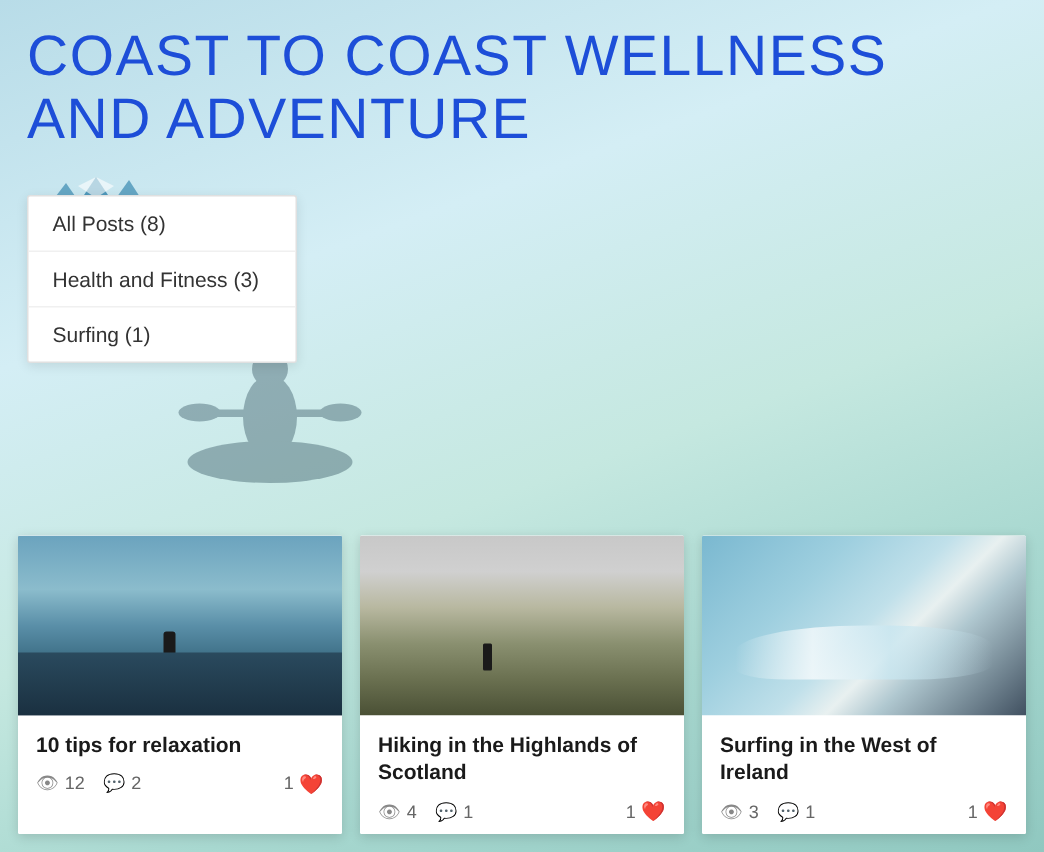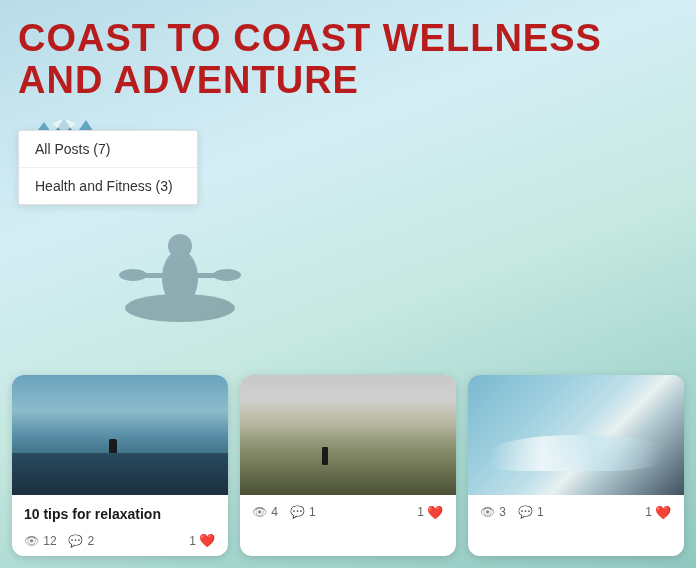--- a/index.html
+++ b/index.html
@@ -32,23 +32,23 @@
     }
 
     .header-area {
       position: relative;
       z-index: 10;
       padding: 18px 18px 0 18px;
     }
 
     .site-title {
       font-size: 38px;
-      font-weight: 700;
+      font-weight: 400;
       text-transform: uppercase;
-      color: #b91c1c;
+      color: #1d4ed8;
       letter-spacing: 1px;
       line-height: 1.1;
       display: flex;
       flex-wrap: wrap;
       align-items: flex-end;
       gap: 8px;
     }
 
     .title-text {
       display: inline;
@@ -92,21 +92,21 @@
       right: 0;
       display: flex;
       gap: 12px;
       padding: 0 12px 12px 12px;
       z-index: 10;
     }
 
     .card {
       flex: 1;
       background: white;
-      border-radius: 12px;
+      border-radius: 1px;
       overflow: hidden;
       box-shadow: 0 2px 8px rgba(0,0,0,0.15);
     }
 
     .card-image {
       width: 100%;
       height: 120px;
       overflow: hidden;
     }
 
@@ -254,22 +254,23 @@
         <polygon points="20,38 40,8 60,38" fill="#3a8ab0" opacity="0.85"></polygon>
         <polygon points="0,38 20,12 38,38" fill="#3a8ab0" opacity="0.7"></polygon>
         <polygon points="42,38 62,10 80,38" fill="#3a8ab0" opacity="0.7"></polygon>
         <polygon points="28,14 40,8 52,14 40,22" fill="white" opacity="0.6"></polygon>
       </svg>
     </span>
   </div>
 </div>
 
 <div class="nav-dropdown">
-  <div class="nav-item">All Posts (7)</div>
+  <div class="nav-item">All Posts (8)</div>
   <div class="nav-item">Health and Fitness (3)</div>
+  <div class="nav-item">Surfing (1)</div>
 </div>
 
 <div class="cards-area">
 
   <div class="card">
     <div class="card-image">
       <div class="card-img-1"></div>
     </div>
     <div class="card-body">
       <div class="card-title">10 tips for relaxation</div>
@@ -290,20 +291,21 @@
         </div>
       </div>
     </div>
   </div>
 
   <div class="card">
     <div class="card-image">
       <div class="card-img-2"></div>
     </div>
     <div class="card-body">
+      <div class="card-title">Hiking in the Highlands of Scotland</div>
       <div class="card-meta">
         <div class="card-meta-left">
           <div class="meta-item">
             <span class="meta-icon">👁</span>
             <span>4</span>
           </div>
           <div class="meta-item">
             <span class="meta-icon">💬</span>
             <span>1</span>
           </div>
@@ -314,20 +316,21 @@
         </div>
       </div>
     </div>
   </div>
 
   <div class="card">
     <div class="card-image">
       <div class="card-img-3"></div>
     </div>
     <div class="card-body">
+      <div class="card-title">Surfing in the West of Ireland</div>
       <div class="card-meta">
         <div class="card-meta-left">
           <div class="meta-item">
             <span class="meta-icon">👁</span>
             <span>3</span>
           </div>
           <div class="meta-item">
             <span class="meta-icon">💬</span>
             <span>1</span>
           </div>

